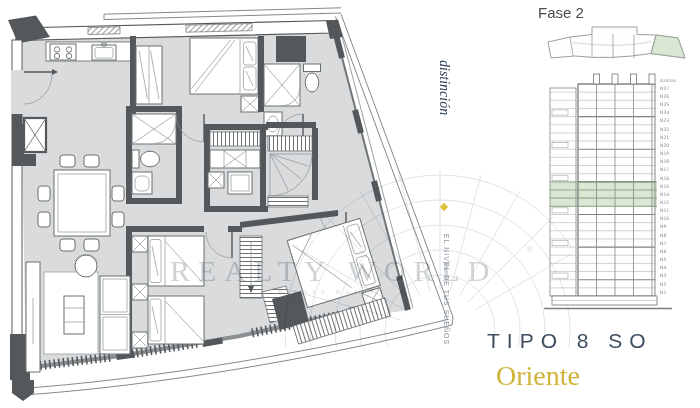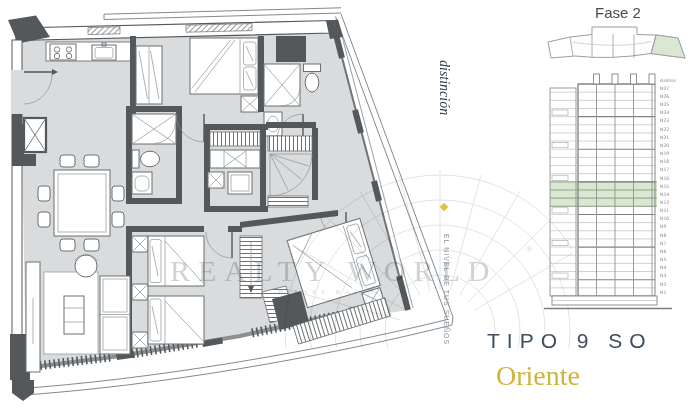--- a/index.html
+++ b/index.html
@@ -5,21 +5,21 @@
   html,body{margin:0;padding:0;background:#fff}
   #app{position:relative;width:700px;height:408px;background:#fff;overflow:hidden;
        font-family:"Liberation Sans",sans-serif}
   .abs{position:absolute}
   svg{display:block}
   .wall{fill:#54585b}
   .furn{fill:#ffffff;stroke:#6b7073;stroke-width:1}
   .ln{stroke:#6b7073;stroke-width:.9;fill:none}
   .thin{stroke:#8d9295;stroke-width:.7;fill:none}
   .rail{stroke:#84898c;stroke-width:1;fill:none}
-  #fase-title{left:538px;top:4px;width:160px;text-align:center;font-size:15px;color:#4a4a4a}
+  #fase-title{left:538px;top:4px;width:160px;font-size:15px;color:#4a4a4a}
   #tipo{left:487px;top:329px;font-size:21px;letter-spacing:7px;color:#3d4e61;white-space:nowrap}
   #oriente{left:496px;top:360px;font-family:"Liberation Serif",serif;
            font-size:28px;color:#d0b339;white-space:nowrap}
   #distincion{left:452px;top:60px;transform:rotate(90deg);transform-origin:0 0;
               font-family:"Liberation Serif",serif;font-style:italic;font-size:14px;
               color:#2f4053;white-space:nowrap}
   #diamond{left:441px;top:204px;width:6px;height:6px;background:#ddc23f;transform:rotate(45deg)}
   #slogan{left:450px;top:234px;transform:rotate(90deg);transform-origin:0 0;
           font-size:7px;letter-spacing:1px;color:#87939f;white-space:nowrap}
   #wm-brand{font-family:"Liberation Serif",serif;font-size:30px;letter-spacing:8px}
@@ -415,15 +415,15 @@
       <text x="116" y="166.64000000000001" fill="#8b8b8b" font-size="4.6" font-family="DejaVu Sans, sans-serif">N8</text>
       <text x="116" y="174.79384615384615" fill="#8b8b8b" font-size="4.6" font-family="DejaVu Sans, sans-serif">N7</text>
       <text x="116" y="182.9476923076923" fill="#8b8b8b" font-size="4.6" font-family="DejaVu Sans, sans-serif">N6</text>
       <text x="116" y="191.10153846153847" fill="#8b8b8b" font-size="4.6" font-family="DejaVu Sans, sans-serif">N5</text>
       <text x="116" y="199.2553846153846" fill="#8b8b8b" font-size="4.6" font-family="DejaVu Sans, sans-serif">N4</text>
       <text x="116" y="207.40923076923076" fill="#8b8b8b" font-size="4.6" font-family="DejaVu Sans, sans-serif">N3</text>
       <text x="116" y="215.56307692307692" fill="#8b8b8b" font-size="4.6" font-family="DejaVu Sans, sans-serif">N2</text>
       <text x="116" y="223.71692307692308" fill="#8b8b8b" font-size="4.6" font-family="DejaVu Sans, sans-serif">N1</text>
     </svg>
 
-  <div id="tipo" class="abs">TIPO 9 SO</div>
+  <div id="tipo" class="abs">TIPO 8 SO</div>
   <div id="oriente" class="abs">Oriente</div>
 </div>
 
 </body></html>

